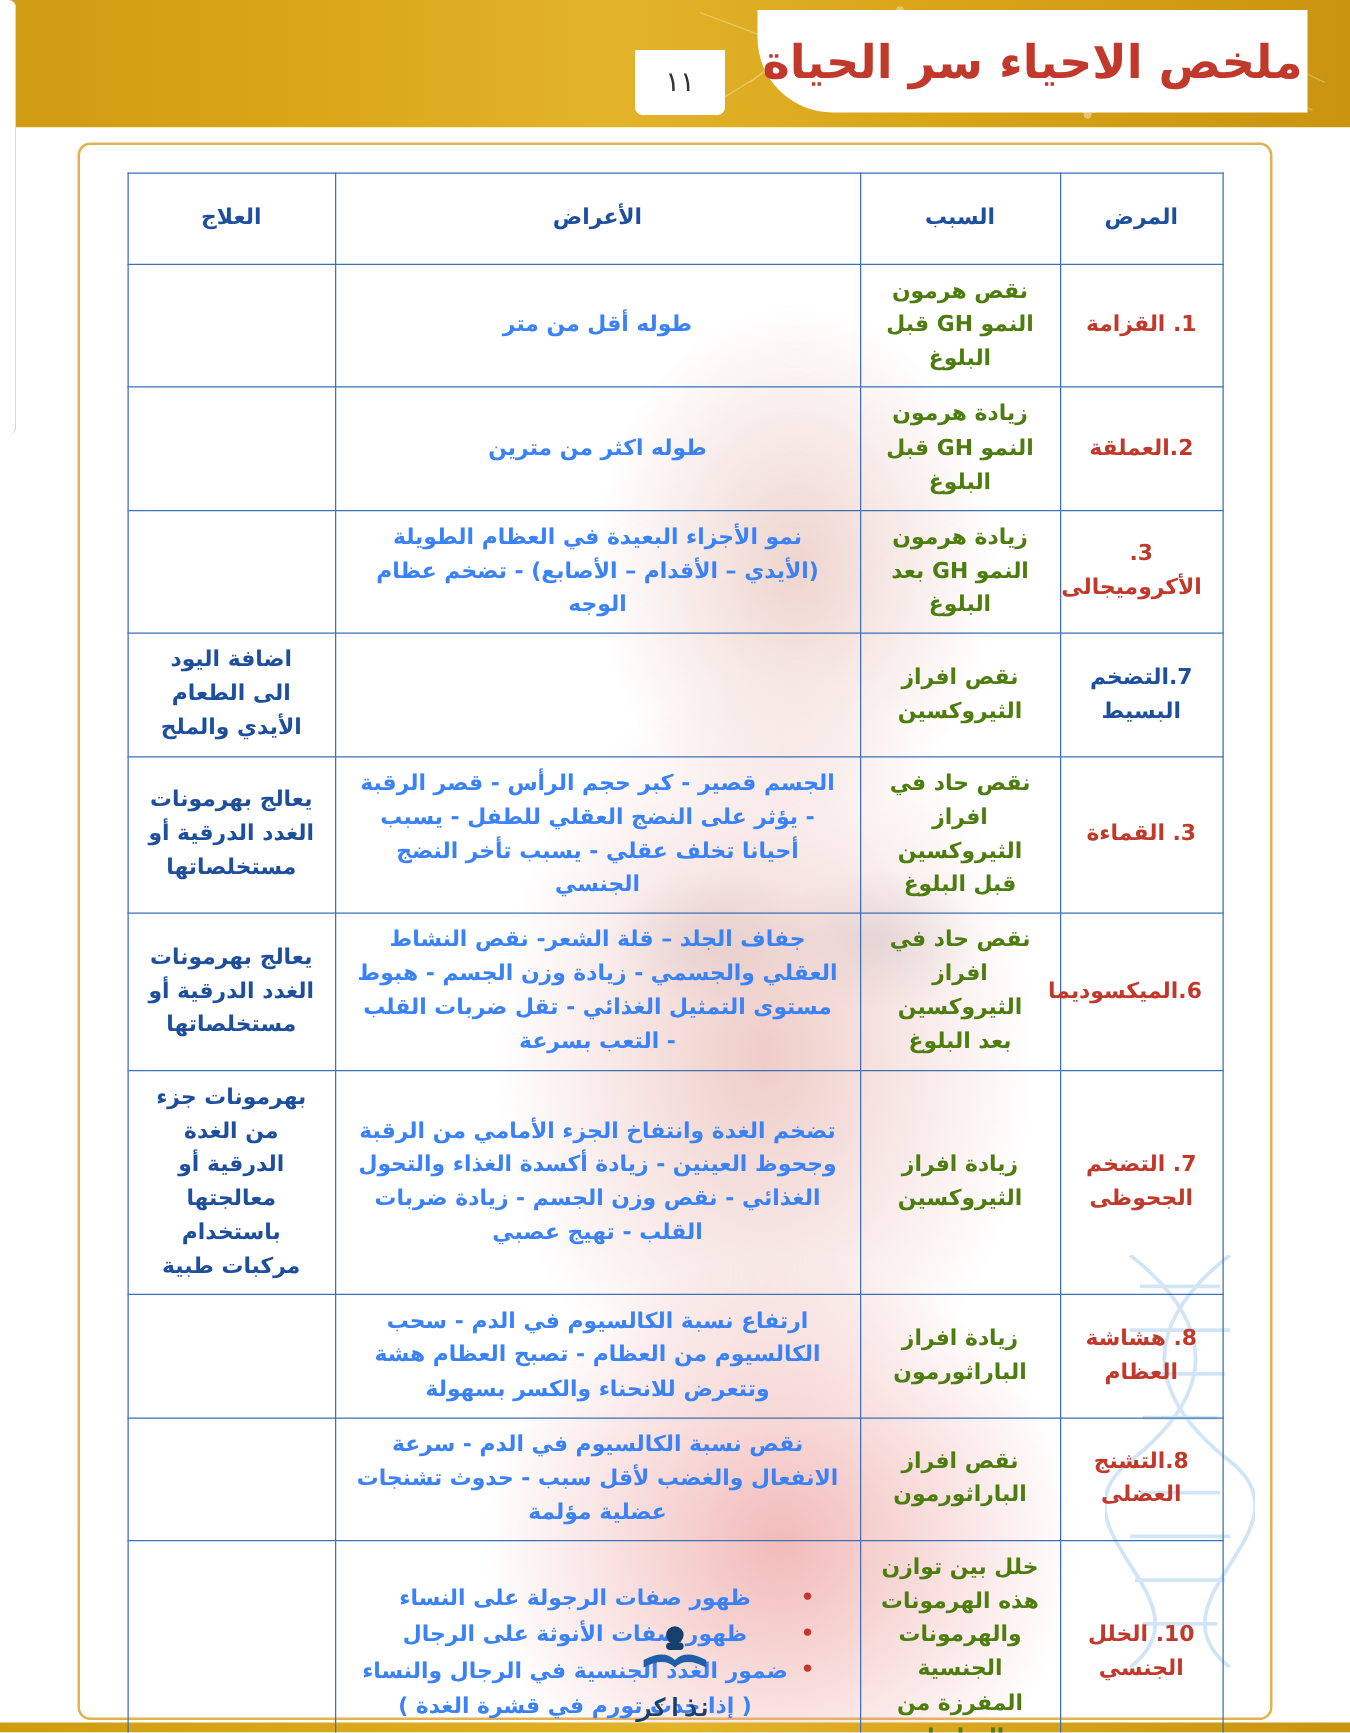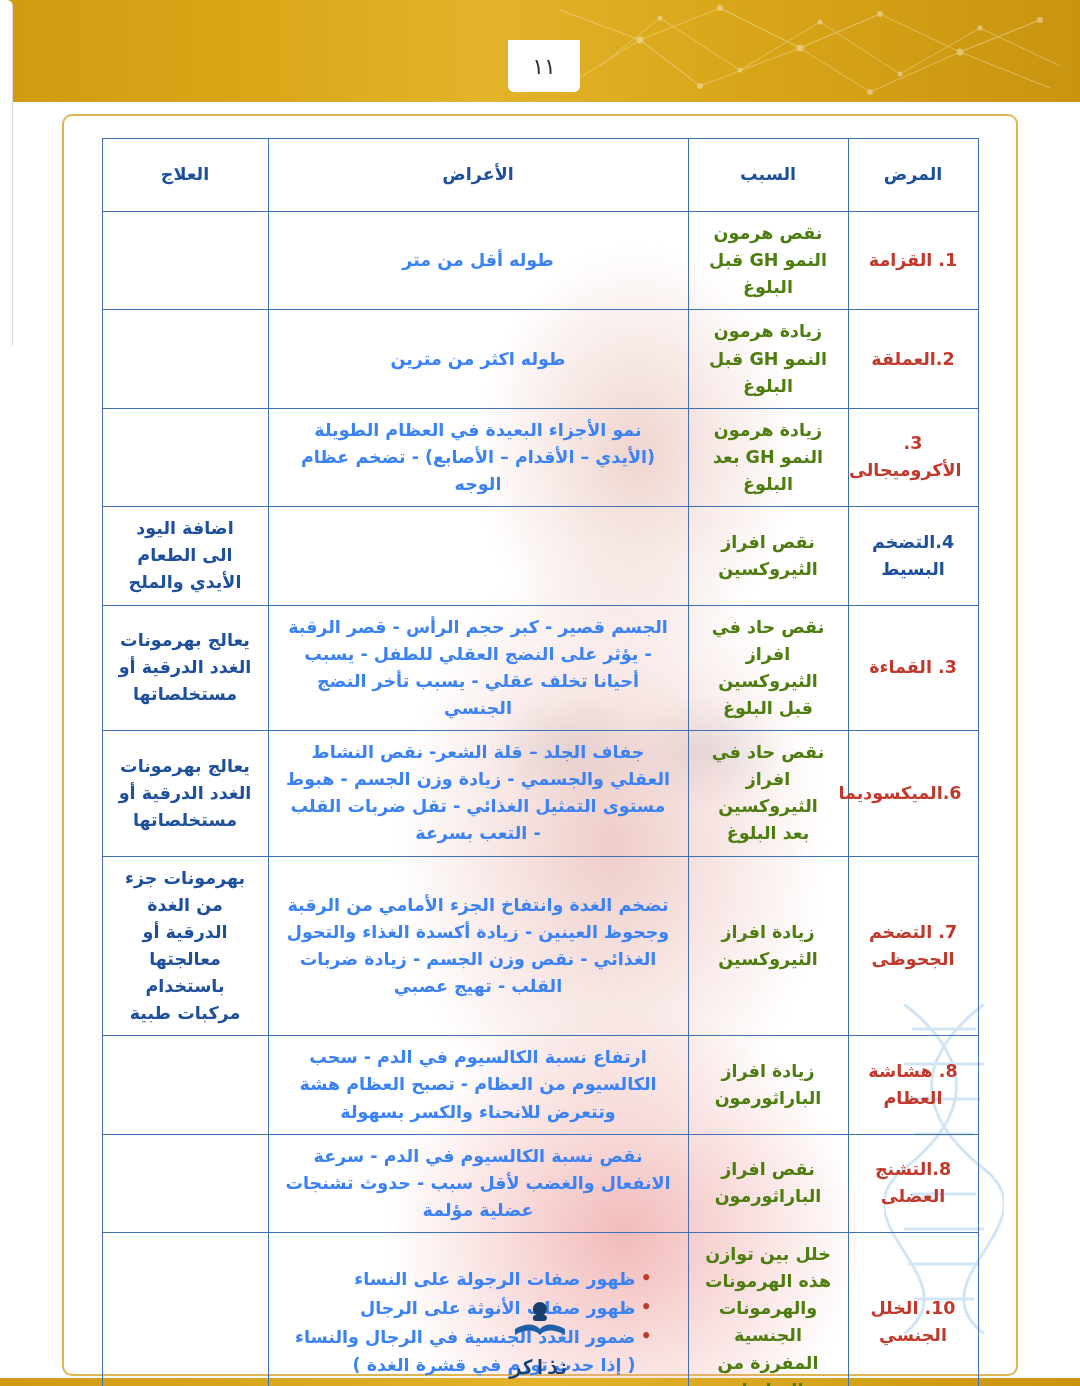--- a/index.html
+++ b/index.html
@@ -108,21 +108,21 @@
   .col-symptoms{width:420px;}
   .col-treat{width:166px;}
 
   td.disease{color:#c0392b;font-size:18px;}
   td.cause{color:#4d7c0f;font-size:17px;}
   td.symptoms{color:#3b82f6;font-size:17px;}
   td.treat{color:#c0392b;font-size:17px;}
   td.sub{color:#1e4f9c;}
 
   td.list ul{
-    margin:0;padding:0 20px 0 0;list-style:none;text-align:right;
+    margin:0;padding:0 20px 0 0;list-style:none;text-align:center;
   }
   td.list li{position:relative;padding-right:16px;margin:2px 0;}
   td.list li:before{
     content:"•";position:absolute;right:0;top:-1px;color:#c0392b;font-size:17px;
   }
 
   
   .footer-logo{
     position:absolute;bottom:6px;left:50%;transform:translateX(-50%);
     z-index:5;text-align:center;
@@ -160,20 +160,23 @@
       <circle cx="700" cy="86" r="3"></circle>
         <circle cx="870" cy="92" r="3"></circle>
       <circle cx="660" cy="18" r="2.5"></circle>
         <circle cx="740" cy="70" r="2.5"></circle>
       <circle cx="820" cy="22" r="2.5"></circle>
         <circle cx="900" cy="74" r="2.5"></circle>
       <circle cx="980" cy="28" r="2.5"></circle>
     </g>
   </svg>
 
+  <div class="banner-title-wrap">
+    <span class="banner-title">ملخص الاحياء سر الحياة</span>
+  </div>
 
   <div class="page-tab">
     <span>١١</span>
   </div>
 </div>
 
 <div class="left-edge"></div>
 
 <div class="sheet">
   <div class="frame">
@@ -221,21 +224,21 @@
         </tr>
 
         <tr>
           <td class="disease">3. الأكروميجالى</td>
           <td class="cause">زيادة هرمون النمو GH بعد البلوغ</td>
           <td class="symptoms">نمو الأجزاء البعيدة في العظام الطويلة (الأيدي – الأقدام – الأصابع) - تضخم عظام الوجه</td>
           <td class="treat"></td>
         </tr>
 
         <tr>
-          <td class="disease sub">4.التضخم البسيط</td>
+          <td class="disease sub">7.التضخم البسيط</td>
           <td class="cause">نقص افراز الثيروكسين</td>
           <td class="symptoms"></td>
           <td class="treat sub">اضافة اليود الى الطعام الأيدي والملح</td>
         </tr>
 
         <tr>
           <td class="disease">3. القماءة</td>
           <td class="cause">نقص حاد في افراز الثيروكسين قبل البلوغ</td>
           <td class="symptoms">الجسم قصير - كبر حجم الرأس - قصر الرقبة - يؤثر على النضج العقلي للطفل - يسبب أحيانا تخلف عقلي - يسبب تأخر النضج الجنسي</td>
           <td class="treat sub">يعالج بهرمونات الغدد الدرقية أو مستخلصاتها</td>

